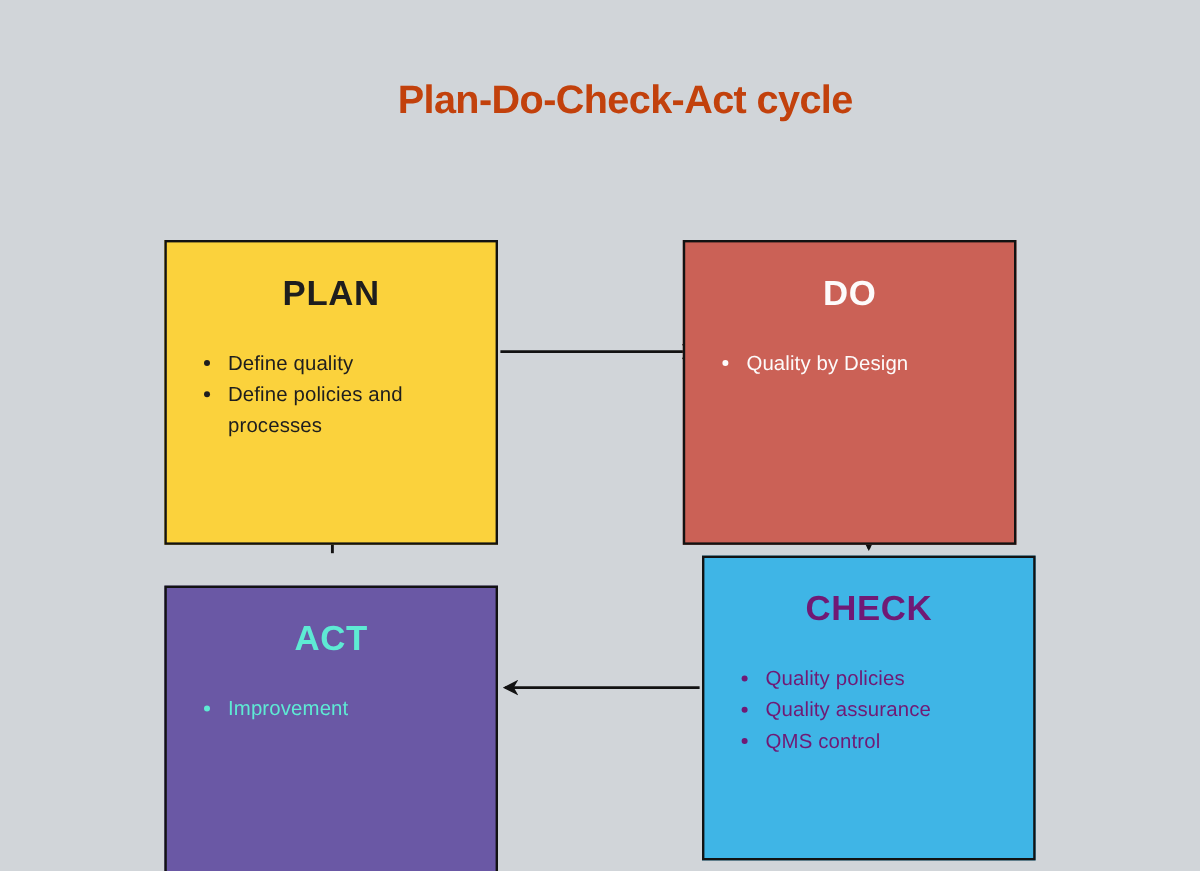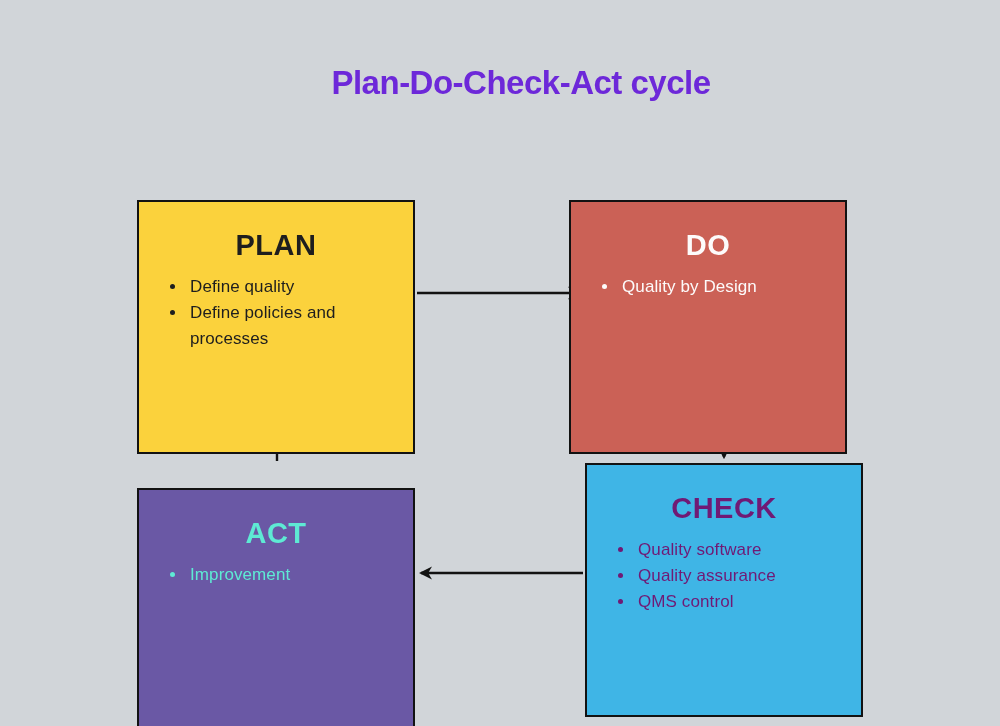--- a/index.html
+++ b/index.html
@@ -20,21 +20,21 @@
   }
   .title {
     position: absolute;
     top: 64px;
     left: 521px;
     transform: translateX(-50%);
     margin: 0;
     font-size: 33px;
     font-weight: 700;
     letter-spacing: -0.5px;
-    color: #6d28d9;
+    color: #c2410c;
     white-space: nowrap;
   }
   .arrows {
     position: absolute;
     top: 0;
     left: 0;
     pointer-events: none;
   }
   .box {
     position: absolute;
@@ -49,21 +49,21 @@
   .box-check { left: 585px; top: 463px; background: #3fb5e6; color: #701a75; }
   .box-title {
     margin: 26px 0 0 0;
     text-align: center;
     font-size: 29px;
     font-weight: 700;
     letter-spacing: 0.5px;
     line-height: 1.2;
   }
   .box-list {
-    margin: 11px 8px 0 0;
+    margin: 27px 8px 0 0;
     padding-left: 48px;
     font-size: 17px;
     line-height: 26px;
     letter-spacing: 0.1px;
   }
   .box-list li {
     padding-left: 3px;
   }
 </style>
 </head>
@@ -97,21 +97,21 @@
   <section class="box box-do">
     <h2 class="box-title">DO</h2>
     <ul class="box-list">
       <li>Quality by Design</li>
     </ul>
   </section>
 
   <section class="box box-check">
     <h2 class="box-title">CHECK</h2>
     <ul class="box-list">
-      <li>Quality software</li>
+      <li>Quality policies</li>
       <li>Quality assurance</li>
       <li>QMS control</li>
     </ul>
   </section>
 
   <section class="box box-act">
     <h2 class="box-title">ACT</h2>
     <ul class="box-list">
       <li>Improvement</li>
     </ul>

